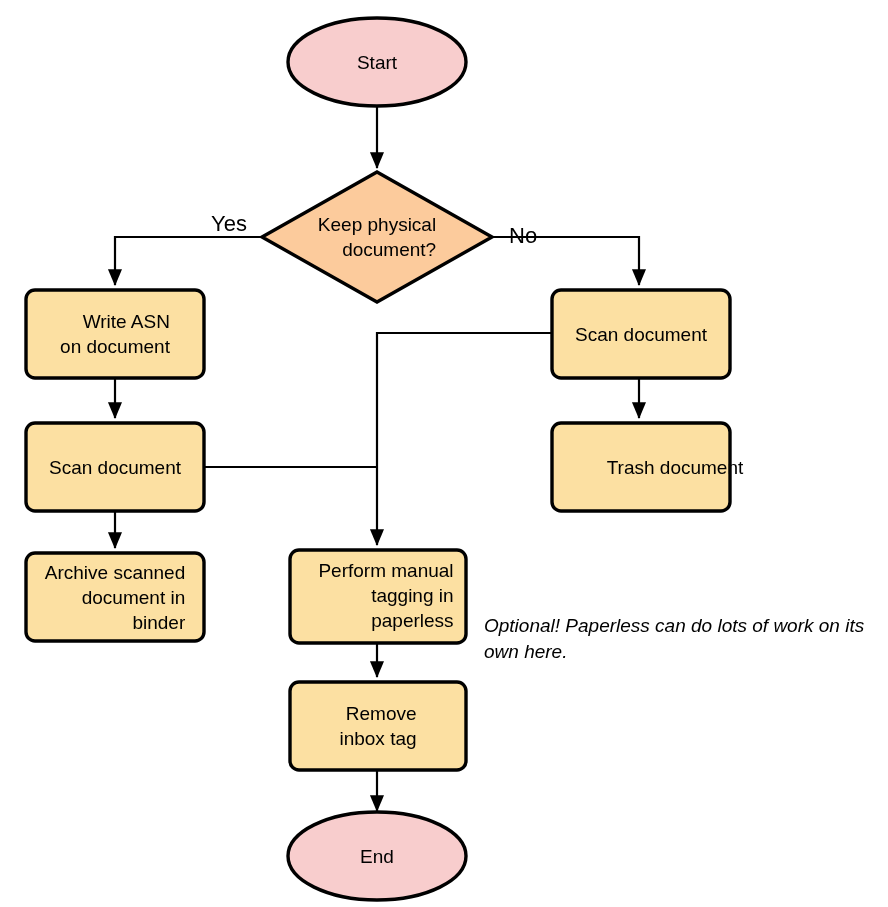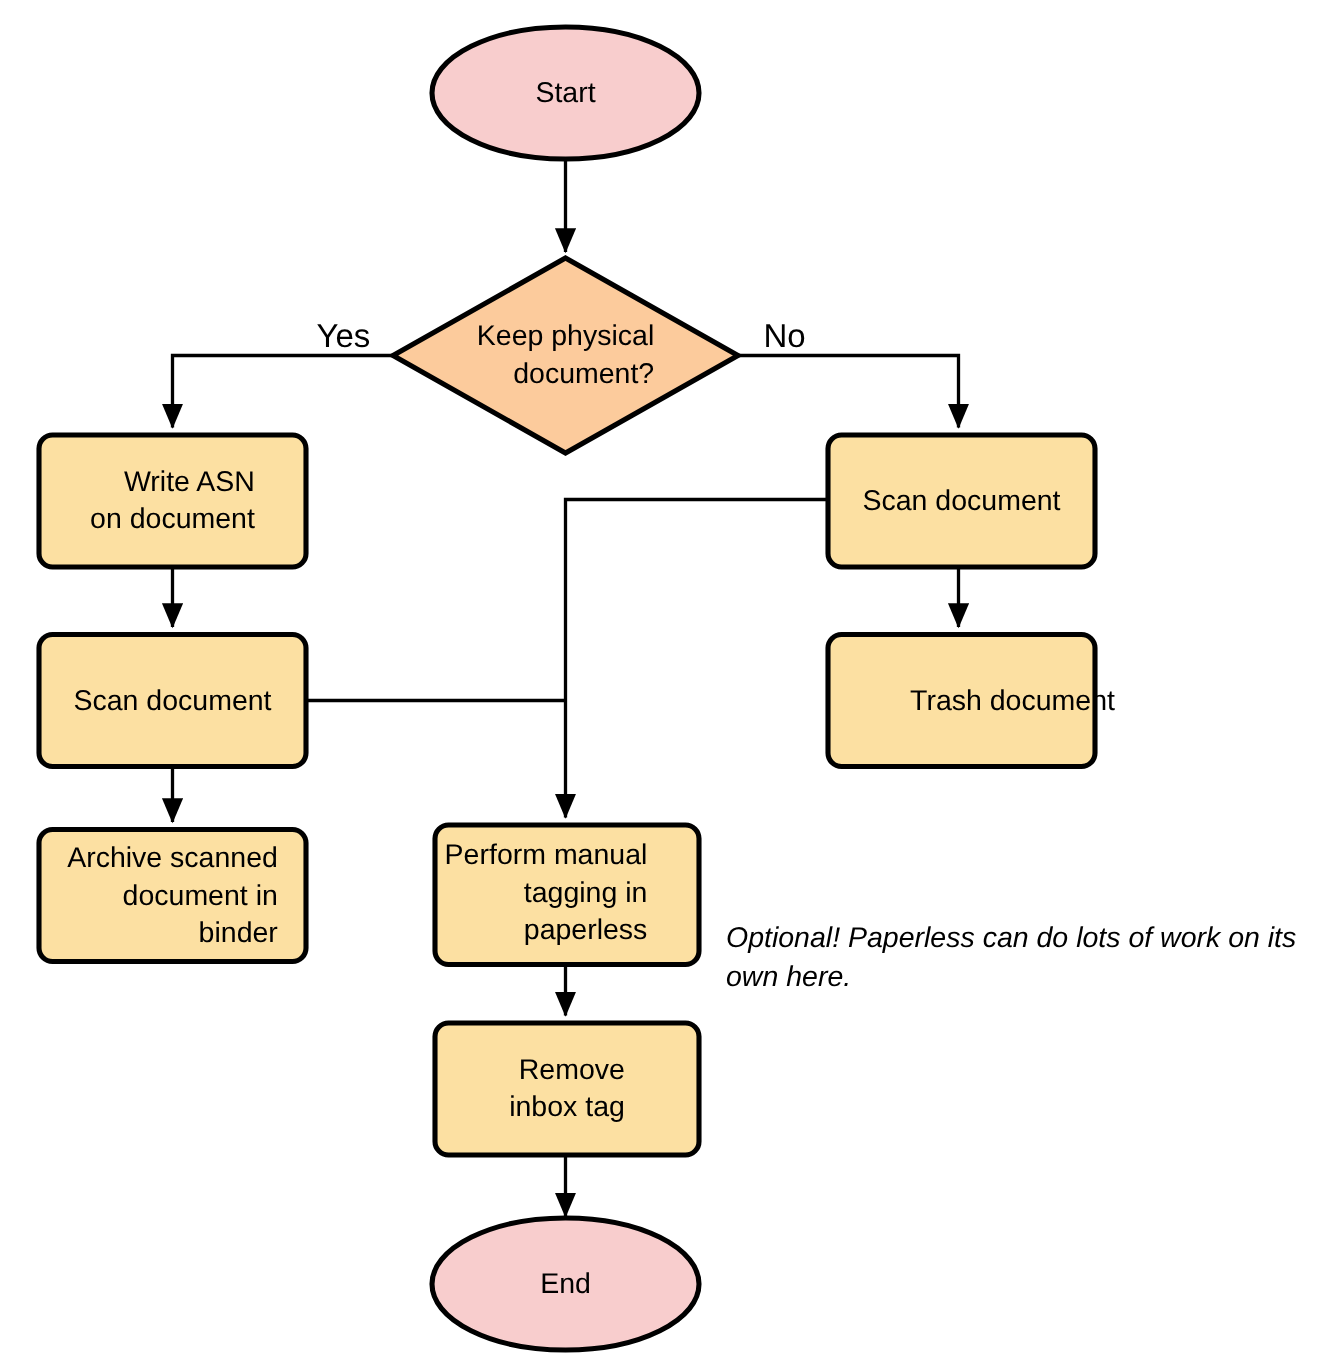--- a/index.html
+++ b/index.html
@@ -122,28 +122,28 @@
   <div class="node-label" style="left:26px; top:423px; width:178px; height:88px;">Scan document</div>
 
   <div class="node-label" style="left:26px; top:553px; width:178px; height:88px;">Archive scanned
 document in
 binder</div>
 
   <div class="node-label" style="left:552px; top:290px; width:178px; height:88px;">Scan document</div>
 
   <div class="node-label" style="left:552px; top:423px; width:178px; height:88px;padding-left:34px;">Trash document</div>
 
-  <div class="node-label" style="left:276px; top:550px; width:176px; height:90px;">Perform manual
+  <div class="node-label" style="left:298px; top:550px; width:176px; height:90px;">Perform manual
 tagging in
 paperless</div>
 
   <div class="node-label" style="left:290px; top:682px; width:176px; height:88px;">Remove
 inbox tag</div>
 
   <div class="node-label" style="left:288px; top:812px; width:178px; height:88px;">End</div>
 
   <div class="edge-label" style="left:211px; top:211px;">Yes</div>
 
-  <div class="edge-label" style="left:509px; top:211px;">No</div>
+  <div class="edge-label" style="left:509px; top:223px;">No</div>
 
   <div class="annotation" style="left:484px; top:588px;margin-top:25px;">Optional! Paperless can do lots of work on its own here.</div>
 
 </div>
 
 </body></html>

